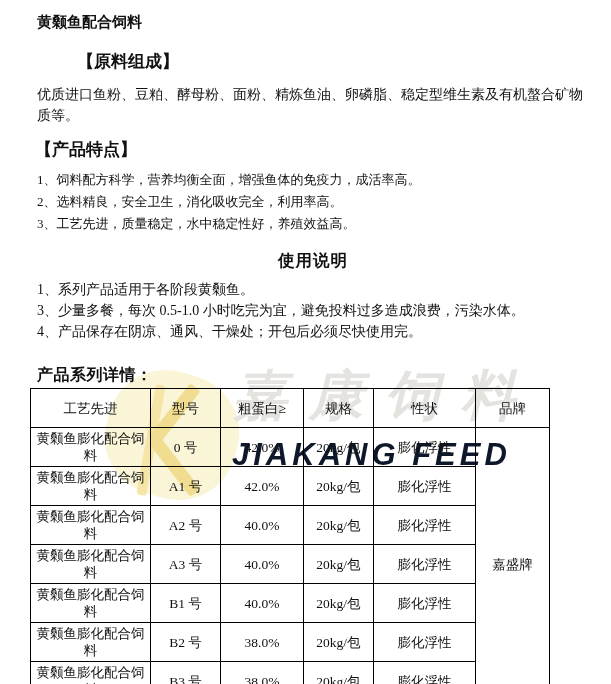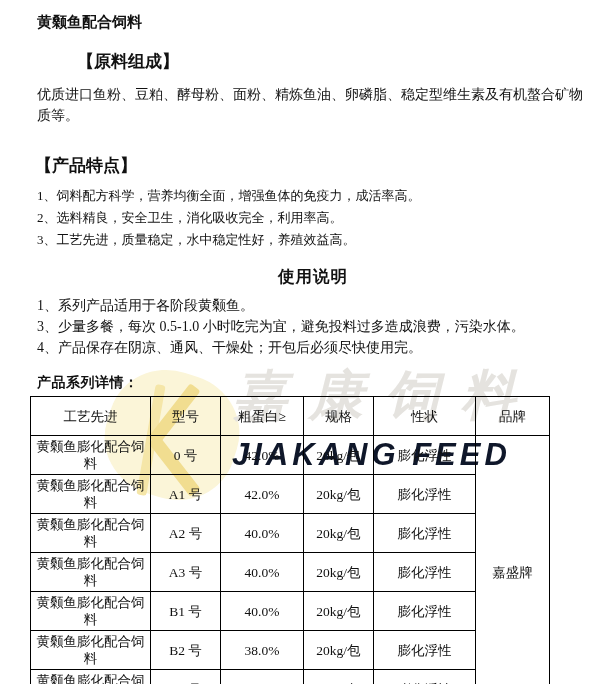--- a/index.html
+++ b/index.html
@@ -39,27 +39,27 @@
 
   
   .content {
     position: relative; z-index: 1;
     padding: 13px 22px 0 37px;
   }
   .doc-title { font-size: 15px; font-weight: bold; line-height: 18px; }
   .bracket-heading { font-size: 17px; font-weight: bold; line-height: 21px; margin-left: -2px; }
   .h-ingredients { margin-top: 20px; margin-left: 40px; }
   .ingredients-body { margin-top: 12px; font-size: 14px; line-height: 21px; }
-  .h-features { margin-top: 29px; }
+  .h-features { margin-top: 13px; }
   .feature-list { margin-top: 9px; }
   .feature-list .li { font-size: 13px; line-height: 22px; }
   .usage-heading { margin-top: 16px; font-size: 16.5px; font-weight: bold; line-height: 20px; letter-spacing: 1px; text-align: center; }
   .usage-list { margin-top: 8px; }
   .usage-list .li { font-size: 14px; line-height: 21px; }
-  .series-heading { margin-top: 16px; font-size: 14px; font-weight: bold; line-height: 18px; letter-spacing: 0.5px; }
+  .series-heading { margin-top: 24px; font-size: 16px; font-weight: bold; line-height: 18px; letter-spacing: 0.5px; }
 
   
   table.series {
     border-collapse: collapse; table-layout: fixed;
     width: 519px; margin-left: -7px; margin-top: 4px;
     background: transparent;
   }
   table.series th, table.series td {
     border: 1px solid #000;
     text-align: center; vertical-align: middle;

